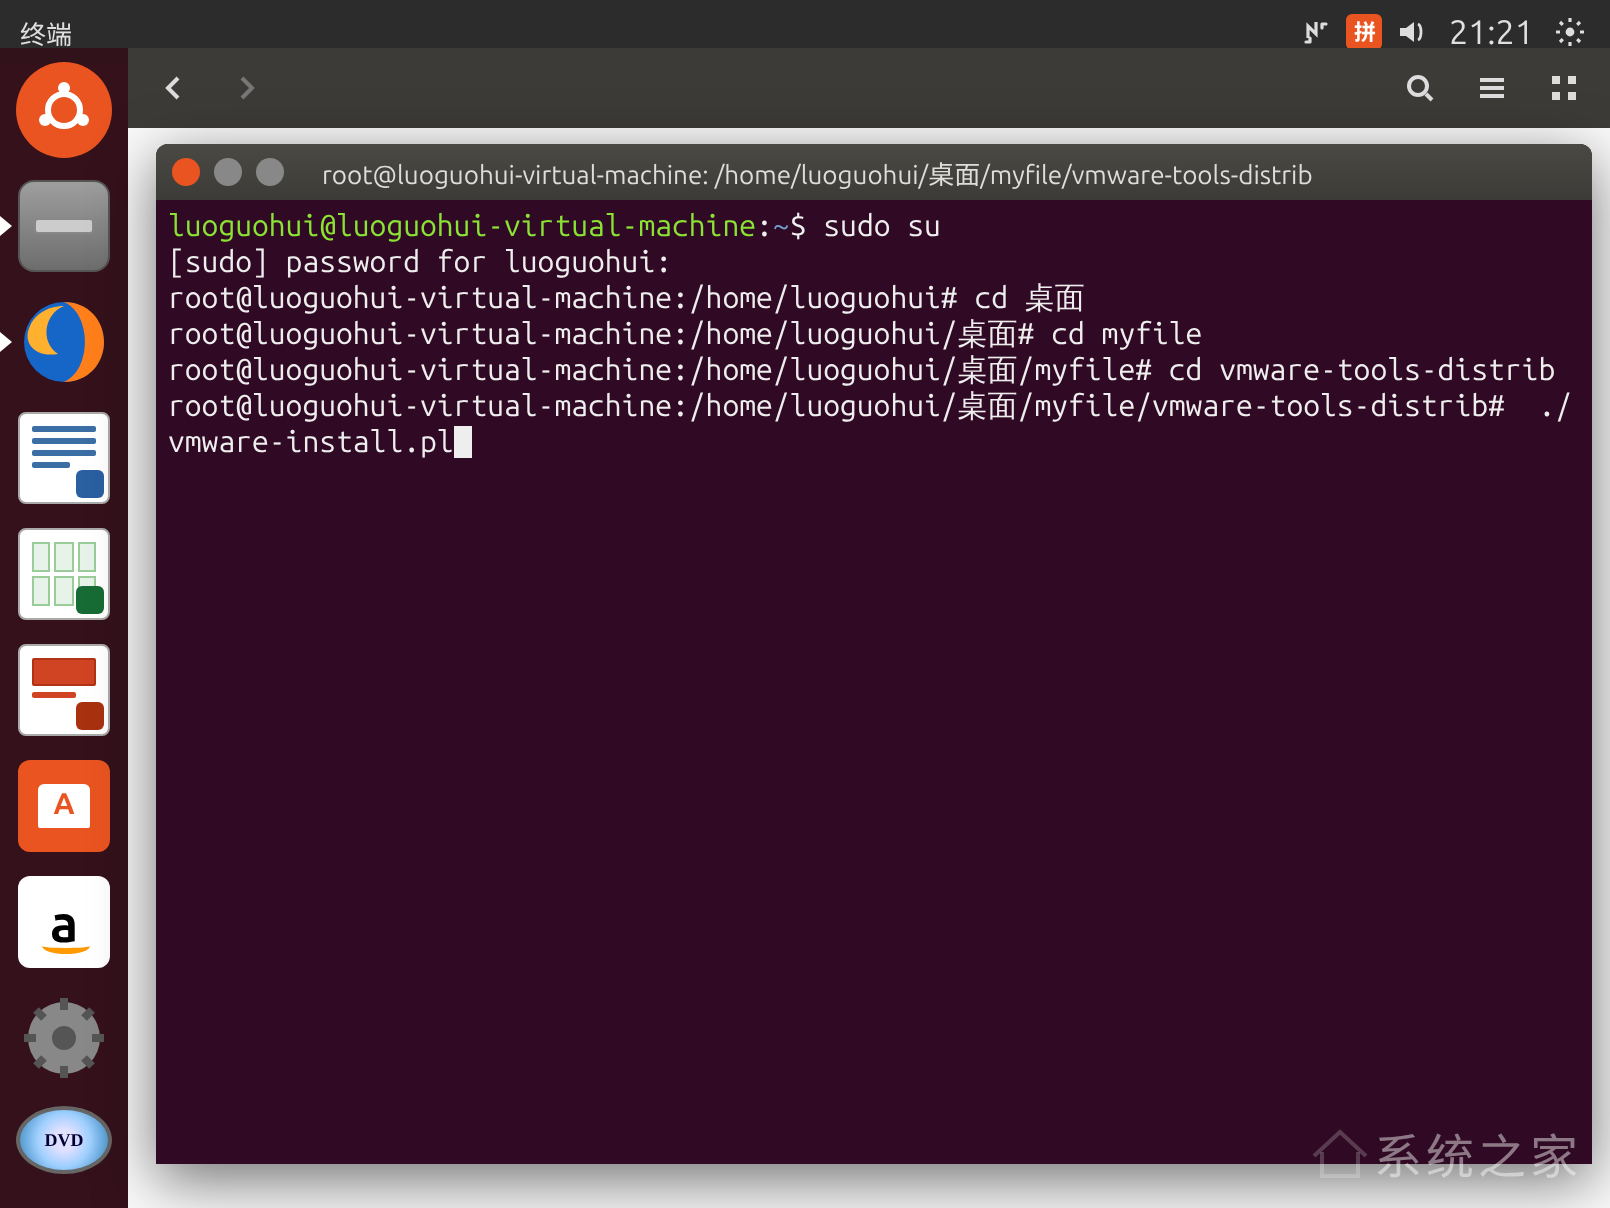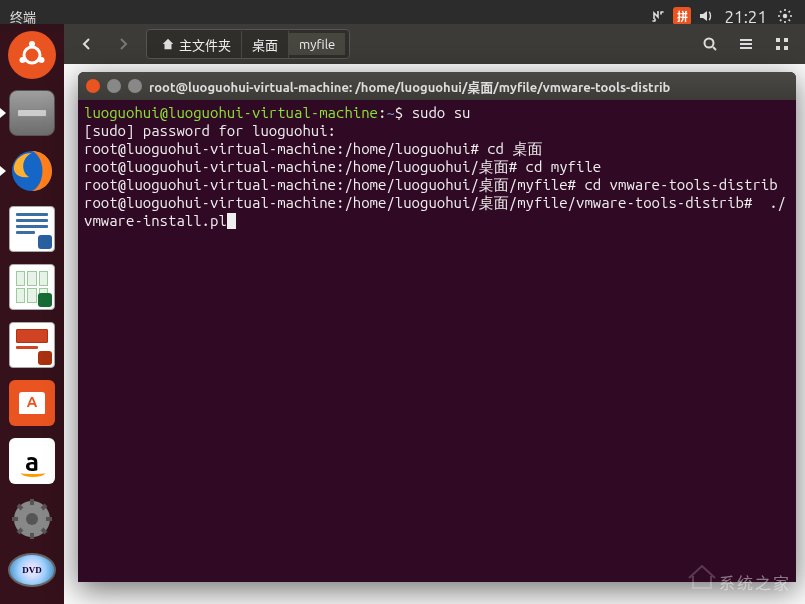--- a/index.html
+++ b/index.html
@@ -50,29 +50,29 @@
   
   .fm-body { position:absolute; top:64px; left:64px; right:0; bottom:0; background:#fafafa; }
 
   
   .term-win { position:absolute; top:72px; left:78px; width:718px; height:510px; background:#300a24; border-radius:6px 6px 0 0; box-shadow:0 8px 30px rgba(0,0,0,0.55); overflow:hidden; }
   .term-title { height:28px; background:linear-gradient(#4a4944,#3c3b37); display:flex; align-items:center; padding:0 8px; gap:7px; font-size:13px; color:#ddd; }
   .wbtn { width:14px; height:14px; border-radius:50%; cursor:pointer; }
   .wbtn.close { background:#e95420; }
   .wbtn.min { background:#888; }
   .wbtn.max { background:#888; }
-  .term-title .tt { margin-left:0; font-weight:bold; white-space:nowrap; overflow:hidden; text-overflow:ellipsis;}
+  .term-title .tt { margin-left:12px; font-weight:normal; white-space:nowrap; overflow:hidden; text-overflow:ellipsis;}
   .term-body { position:absolute; top:28px; left:0; right:0; bottom:0; padding:4px 6px; font-family:"Ubuntu Mono","DejaVu Sans Mono",monospace; font-size:15px; line-height:18px; color:#eee; white-space:pre-wrap; word-break:break-all;}
   .p-user { color:#8ae234; }
   .p-path { color:#729fcf; }
   .p-sym { color:#eee; }
   .cursor { display:inline-block; width:9px; height:16px; background:#eee; vertical-align:text-bottom;}
 
   
-  .wm { position:absolute; right:14px; bottom:10px; color:rgba(255,255,255,0.45); font-size:16px; letter-spacing:2px; display:flex; align-items:flex-end; gap:0;}
+  .wm { position:absolute; right:14px; bottom:10px; color:rgba(255,255,255,0.45); font-size:24px; letter-spacing:2px; display:flex; align-items:flex-end; gap:0;}
   .wm svg { width:34px; height:34px; opacity:0.45;}
 </style>
 </head>
 <body>
 
 <div class="desktop">
 
   <div class="top-panel">
     <span class="title">终端</span>
     <span class="spacer"></span>
@@ -181,34 +181,20 @@
     <div class="fm-btn">
       <svg viewBox="0 0 16 16" fill="none" stroke="currentColor" stroke-width="2">
           <path d="M10 3 5 8l5 5"></path>
         </svg>
     </div>
     <div class="fm-btn disabled">
       <svg viewBox="0 0 16 16" fill="none" stroke="currentColor" stroke-width="2">
           <path d="M6 3l5 5-5 5"></path>
         </svg>
     </div>
-    <div class="path-box">
-      <div class="path-seg">
-        <svg width="14" height="14" viewBox="0 0 16 16" fill="#ddd">
-            <path d="M8 2 2 8h2v6h8V8h2z"></path>
-          </svg>
-        <span>主文件夹</span>
-      </div>
-      <div class="path-seg">
-          <span>桌面</span>
-        </div>
-      <div class="path-seg">
-          <span>myfile</span>
-        </div>
-    </div>
     <span class="spacer"></span>
     <div class="fm-btn">
       <svg viewBox="0 0 16 16" fill="none" stroke="currentColor" stroke-width="2">
           <circle cx="7" cy="7" r="4.5"></circle>
           <path d="M11 11l3 3"></path>
         </svg>
     </div>
     <div class="fm-btn">
       <svg viewBox="0 0 16 16" fill="currentColor">
           <rect x="2" y="3" width="12" height="2"></rect>

